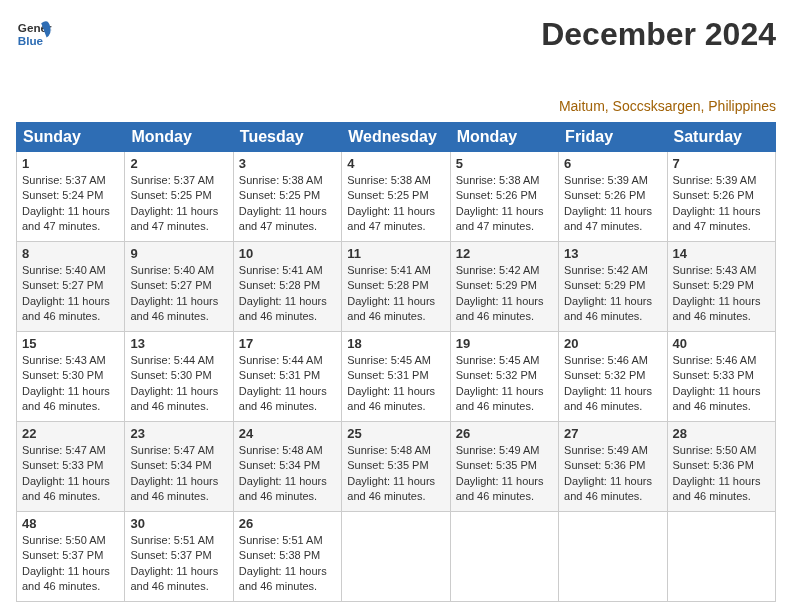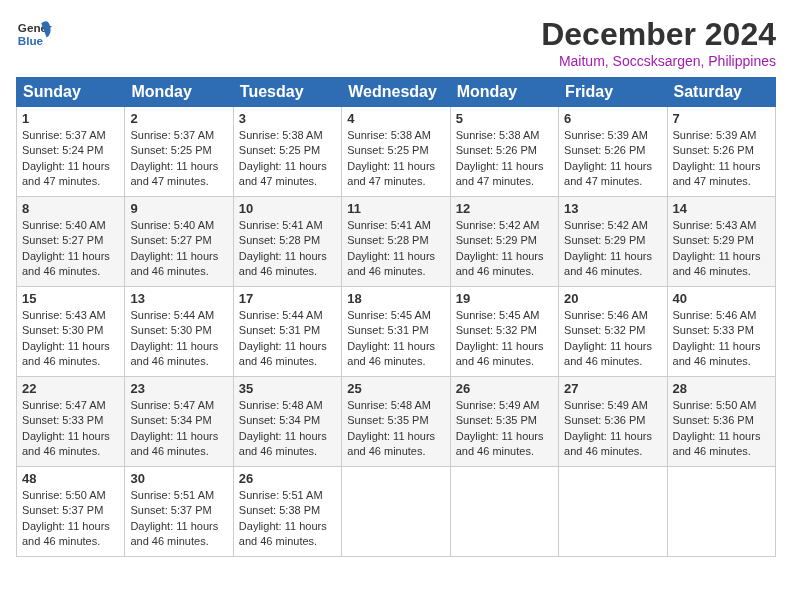--- a/index.html
+++ b/index.html
@@ -29,21 +29,22 @@
       text-align: right;
     }
     .month-title {
       font-size: 32px;
       font-weight: bold;
       color: #333;
       text-align: center;
     }
     .location-title {
       font-size: 14px;
-      color: #a21caf;
+      color: #a16207;
+      margin-top: 45px;
     }
     .calendar {
       width: 100%;
       border-collapse: collapse;
       font-size: 10px;
     }
     .calendar th {
       background: #2e6db4;
       color: #fff;
       text-align: left;
@@ -202,21 +203,21 @@
       <tr>
         <td>
           <span class="day-number">22</span>
           <span class="day-info">Sunrise: 5:47 AM<br>Sunset: 5:33 PM<br>Daylight: 11 hours and 46 minutes.</span>
         </td>
         <td>
           <span class="day-number">23</span>
           <span class="day-info">Sunrise: 5:47 AM<br>Sunset: 5:34 PM<br>Daylight: 11 hours and 46 minutes.</span>
         </td>
         <td>
-          <span class="day-number">35</span>
+          <span class="day-number">24</span>
           <span class="day-info">Sunrise: 5:48 AM<br>Sunset: 5:34 PM<br>Daylight: 11 hours and 46 minutes.</span>
         </td>
         <td>
           <span class="day-number">25</span>
           <span class="day-info">Sunrise: 5:48 AM<br>Sunset: 5:35 PM<br>Daylight: 11 hours and 46 minutes.</span>
         </td>
         <td>
           <span class="day-number">26</span>
           <span class="day-info">Sunrise: 5:49 AM<br>Sunset: 5:35 PM<br>Daylight: 11 hours and 46 minutes.</span>
         </td>

